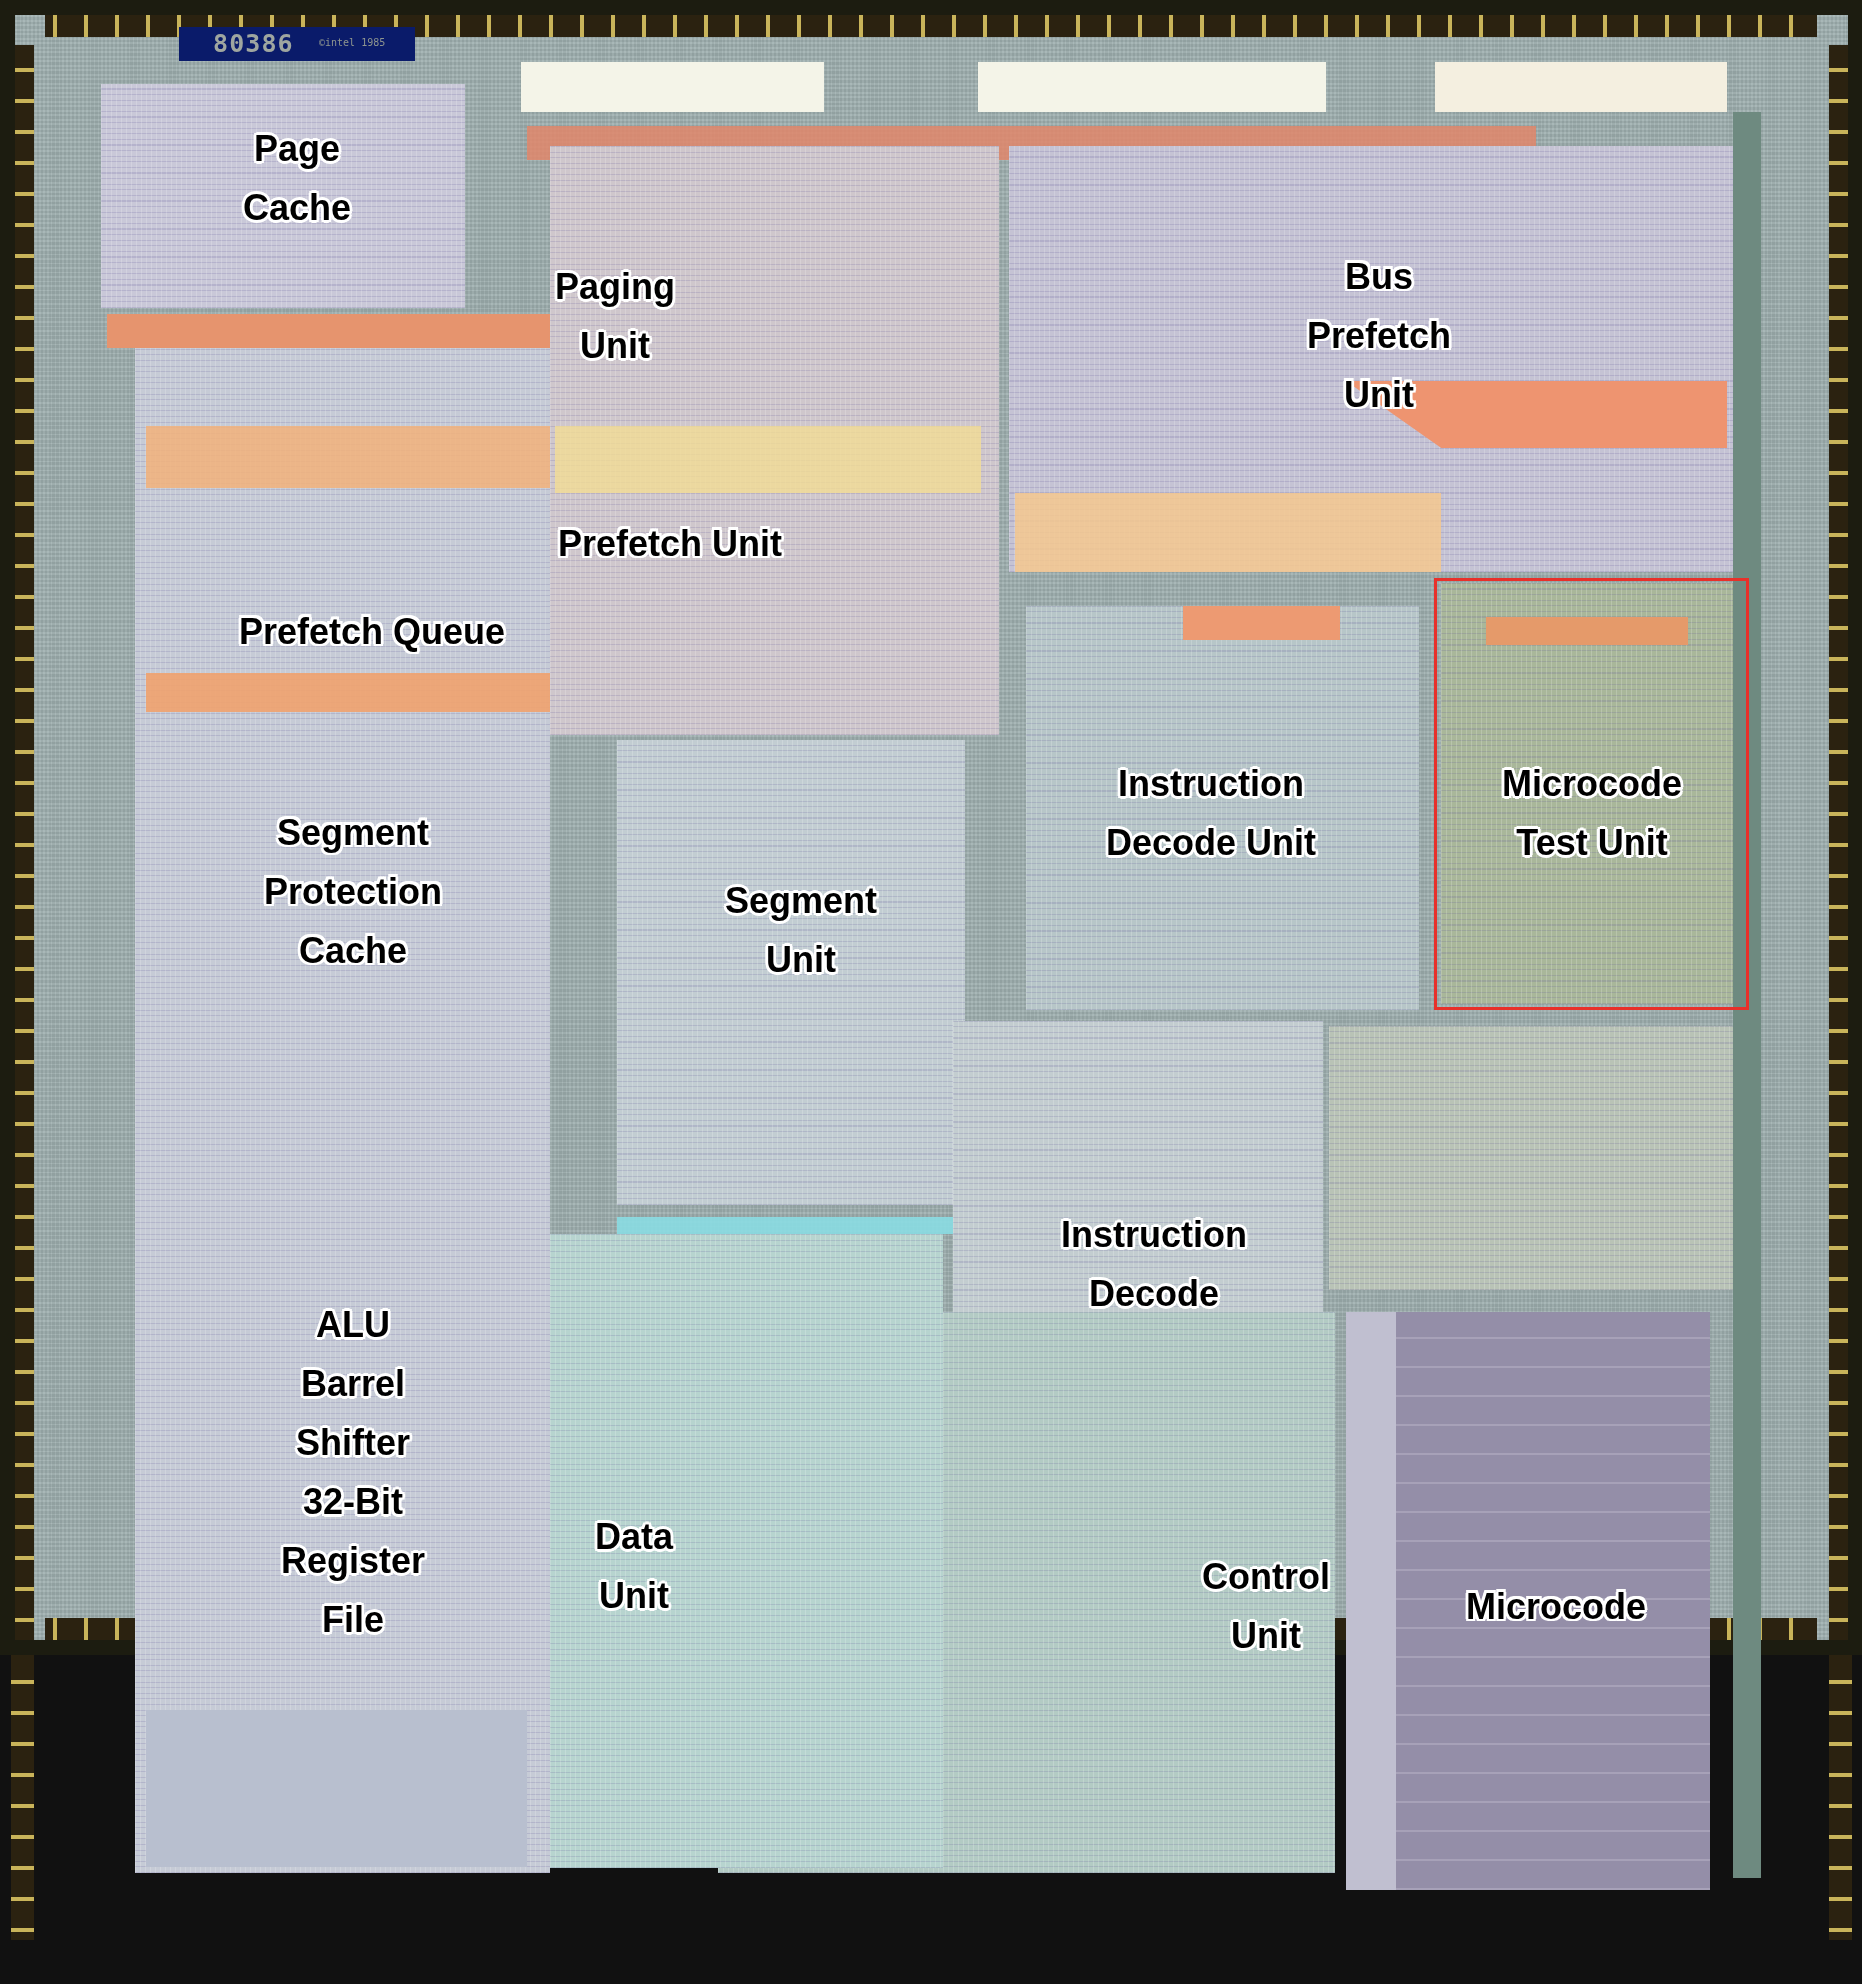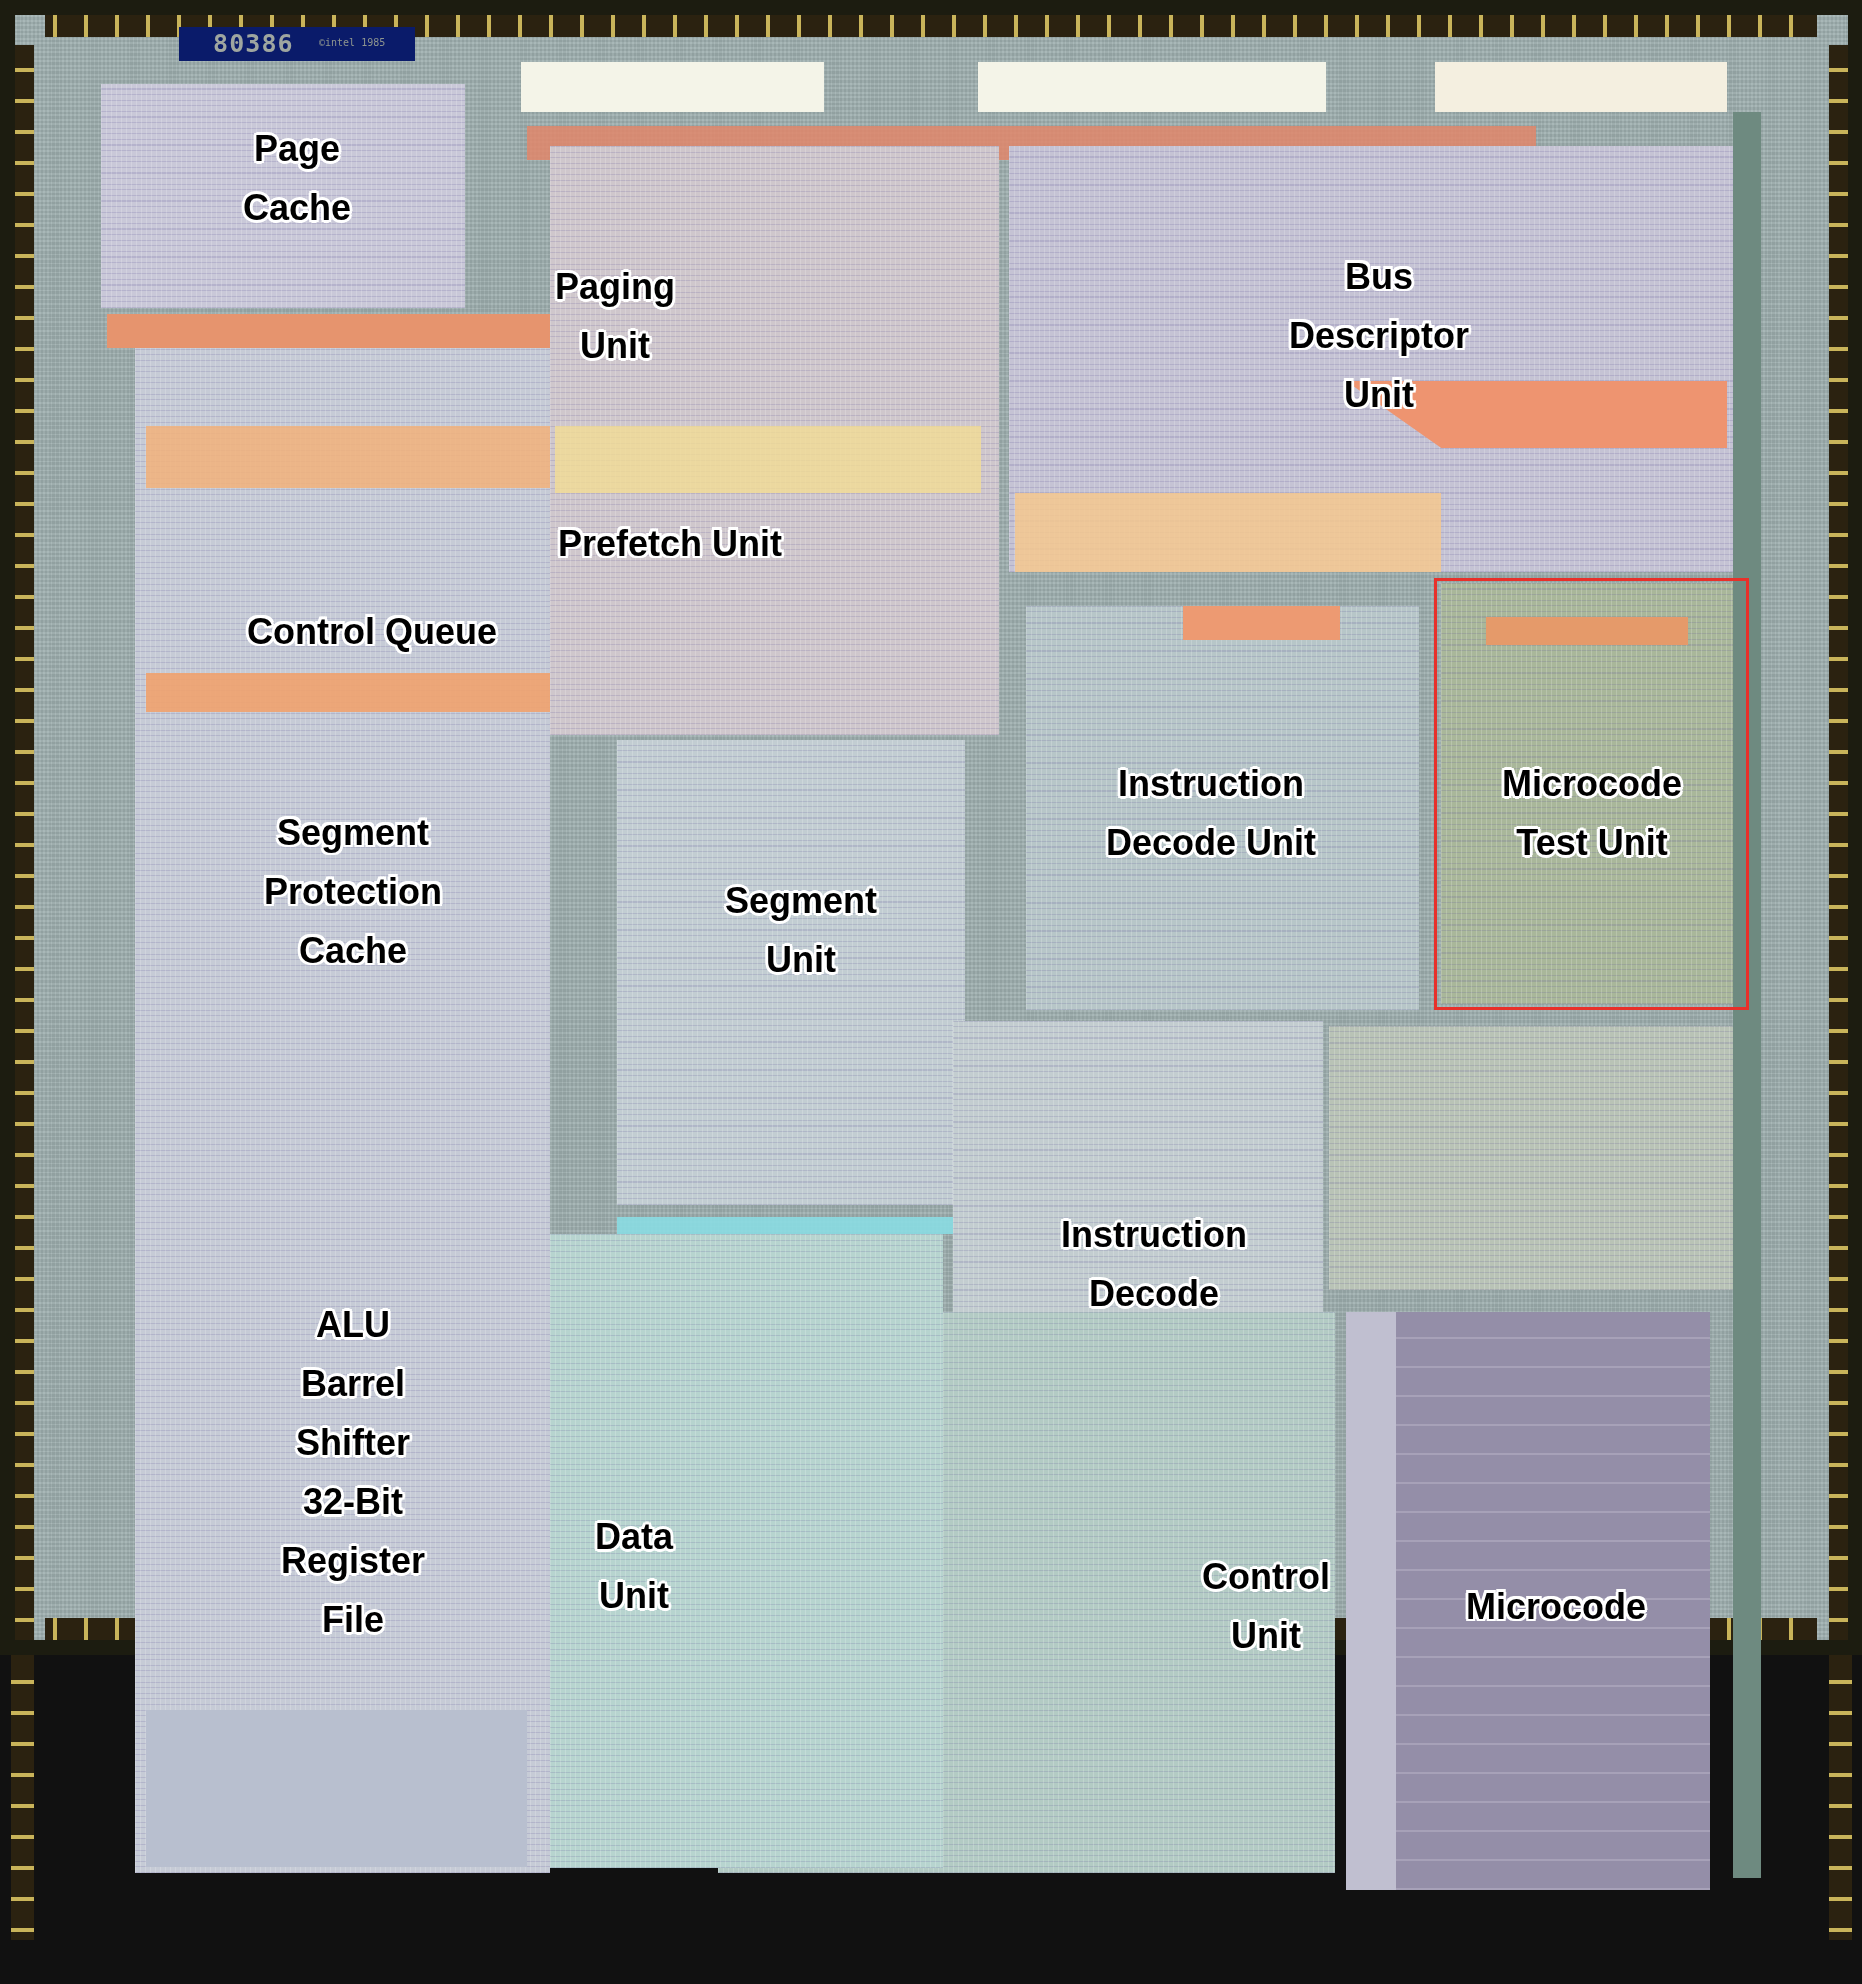--- a/index.html
+++ b/index.html
@@ -92,28 +92,28 @@
 <div class="label" style="left:297px;top:168px;">
   <span>Page</span>
   <span>Cache</span>
 </div>
 <div class="label" style="left:615px;top:306px;">
   <span>Paging</span>
   <span>Unit</span>
 </div>
 <div class="label" style="left:1379px;top:325px;">
   <span>Bus</span>
-  <span>Descriptor</span>
+  <span>Prefetch</span>
   <span>Unit</span>
 </div>
 <div class="label" style="left:670px;top:533px;">
   <span>Prefetch Unit</span>
 </div>
 <div class="label" style="left:372px;top:621px;">
-  <span>Control Queue</span>
+  <span>Prefetch Queue</span>
 </div>
 <div class="label" style="left:1211px;top:803px;">
   <span>Instruction</span>
   <span>Decode Unit</span>
 </div>
 <div class="label" style="left:1592px;top:803px;">
   <span>Microcode</span>
   <span>Test Unit</span>
 </div>
 <div class="label" style="left:353px;top:881px;">

